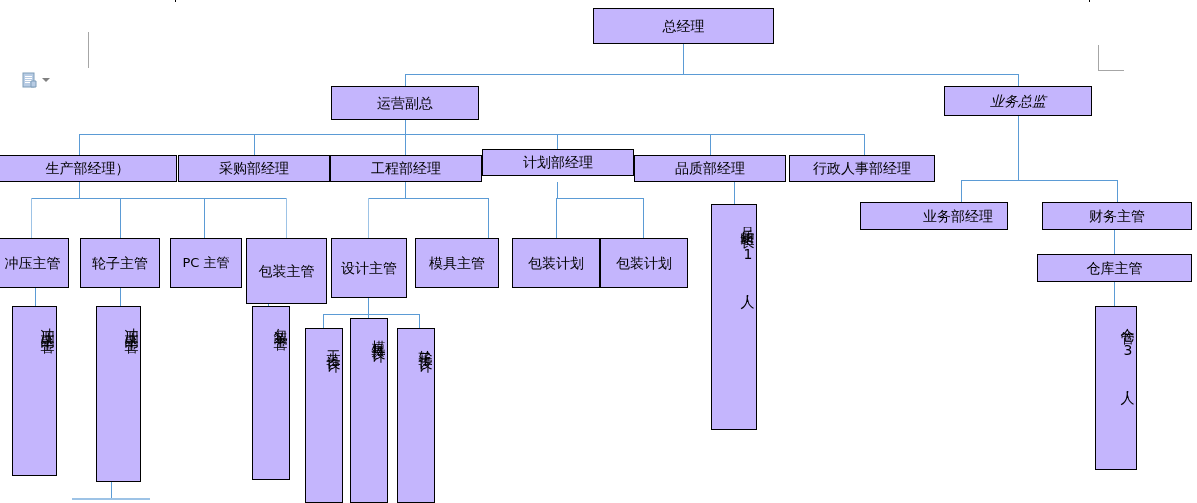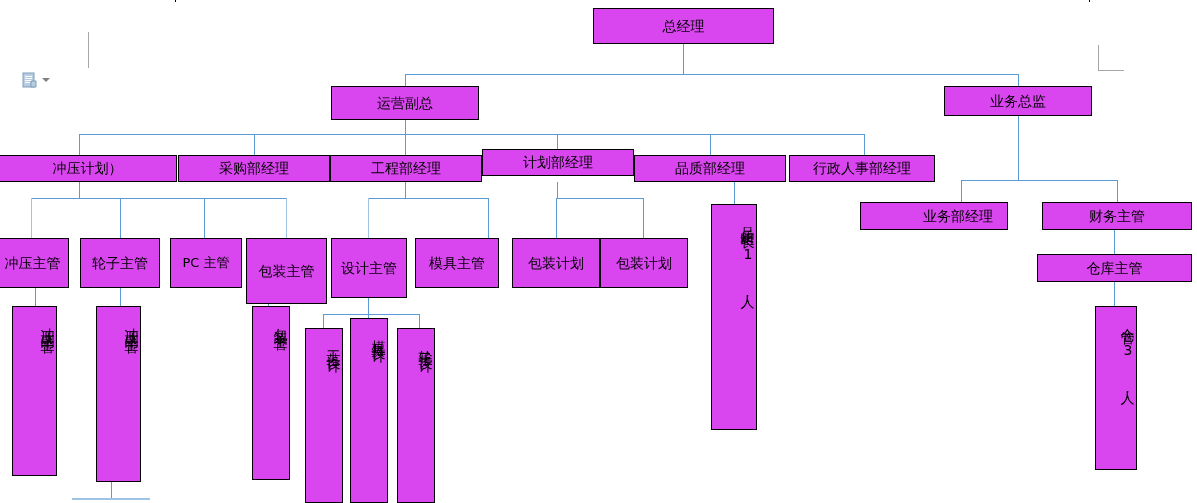--- a/index.html
+++ b/index.html
@@ -26,21 +26,21 @@
   }
   .conn.h { height: 1px; }
   .conn.v { width: 1px; }
   .conn.soft { background: #9dc3e6; }
 
   
   .box {
     position: absolute;
     box-sizing: border-box;
     border: 1px solid #000000;
-    background: #d946ef;
+    background: #c4b5fd;
     display: flex;
     align-items: center;
     justify-content: center;
     text-align: right;
     color: #000000;
     font-size: 14px;
     line-height: 1.15;
     white-space: nowrap;
   }
   .box.vert {
@@ -165,26 +165,26 @@
   <div class="conn h soft" style="left:72px; top:498px; width:78px; height:2px;"></div>
 
   <div class="box" style="left:593px; top:8px; width:181px; height:36px;">
     <span>总经理</span>
   </div>
 
   <div class="box" style="left:331px; top:86px; width:148px; height:34px;">
     <span>运营副总</span>
   </div>
 
-  <div class="box" style="left:944px; top:86px; width:148px; height:30px;">
+  <div class="box" style="left:944px; top:86px; width:148px; height:30px;font-style:italic;">
     <span>业务总监</span>
   </div>
 
   <div class="box" style="left:-2px; top:155px; width:179px; height:27px;">
-    <span>冲压计划）</span>
+    <span>生产部经理）</span>
   </div>
   <div class="box" style="left:178px; top:155px; width:152px; height:27px;">
     <span>采购部经理</span>
   </div>
   <div class="box" style="left:330px; top:155px; width:152px; height:27px;">
     <span>工程部经理</span>
   </div>
   <div class="box" style="left:482px; top:149px; width:152px; height:27px;">
     <span>计划部经理</span>
   </div>

